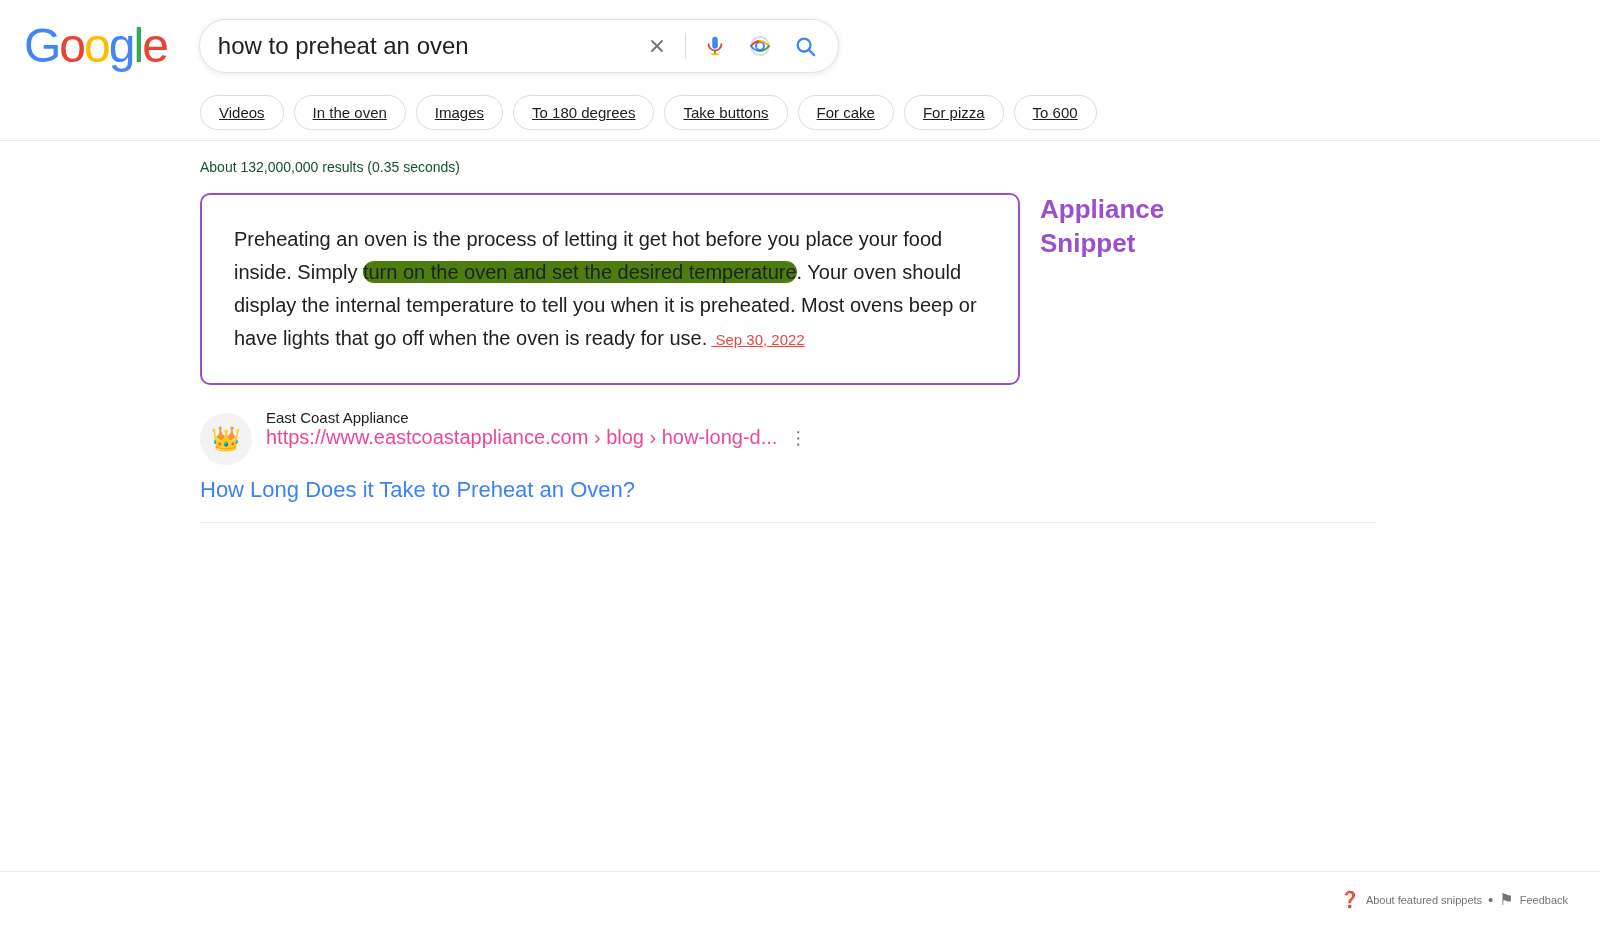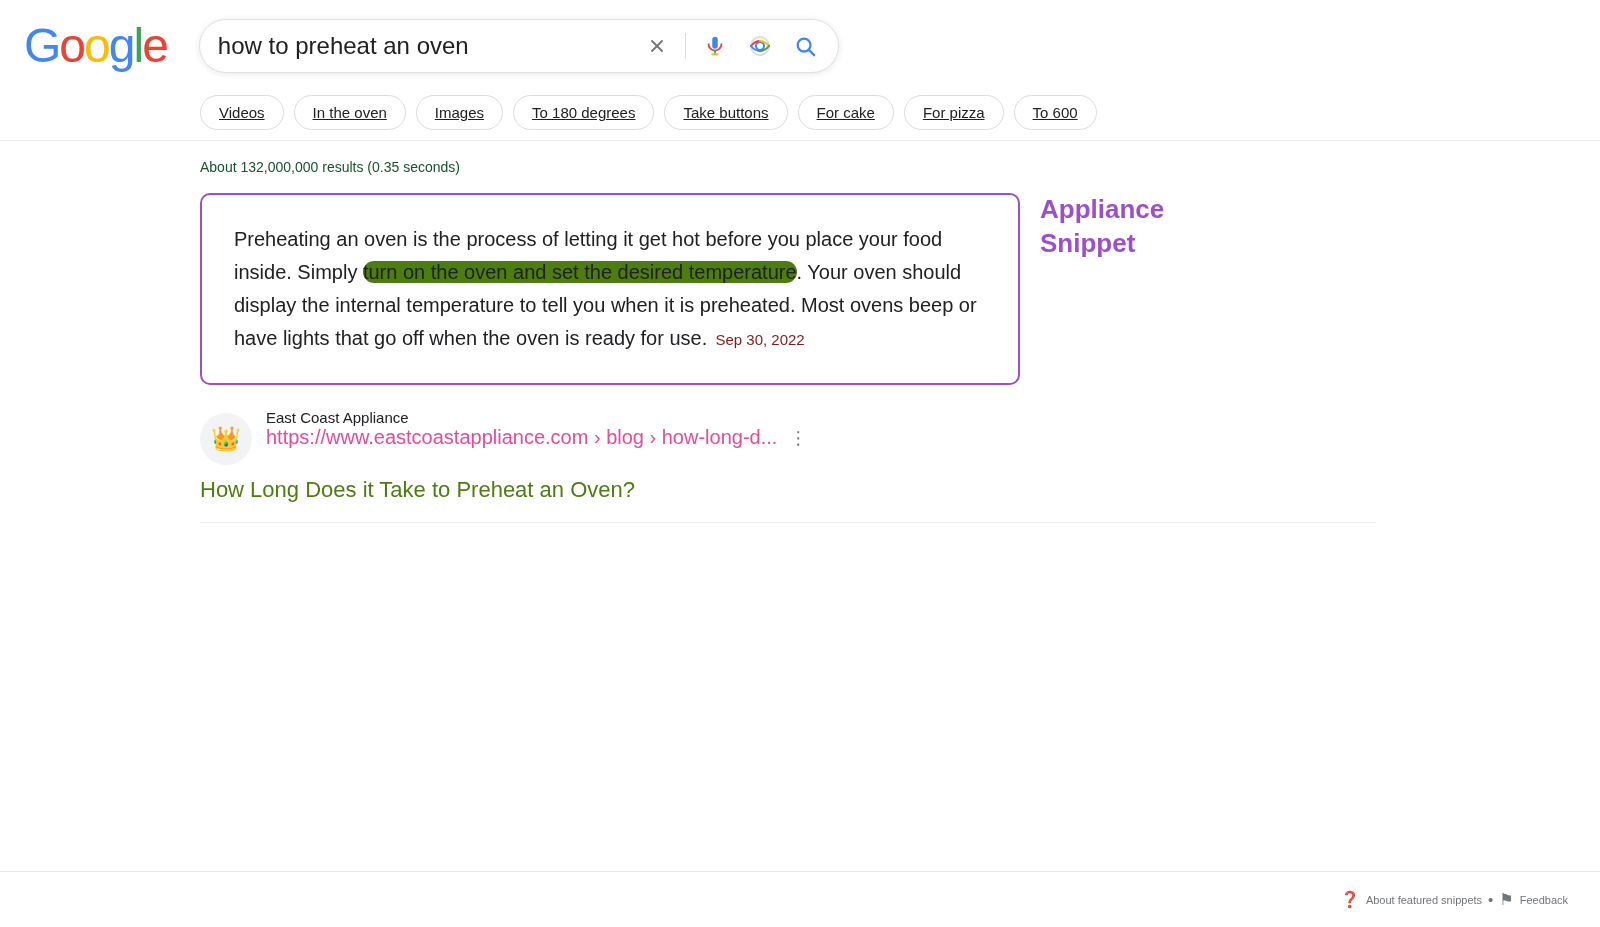--- a/index.html
+++ b/index.html
@@ -128,23 +128,24 @@
       color: #202124;
       line-height: 1.65;
     }
 
     .highlight {
       background-color: #4d7c0f;
       border-radius: 11px;
     }
 
     .snippet-date {
-      color: #7f1d1d;
+      color: #ef4444;
       font-size: 15px;
       margin-left: 4px;
+      text-decoration: underline;
     }
 
     .featured-snippet-label {
       color: #9c4fcc;
       font-size: 26px;
       font-weight: 700;
       white-space: nowrap;
       min-width: 120px;
       line-height: 1.3;
     }
@@ -194,21 +195,21 @@
 
     .three-dots {
       color: #70757a;
       cursor: pointer;
       font-size: 18px;
       padding: 0 4px;
     }
 
     .result-link {
       font-size: 22px;
-      color: #4d7c0f;
+      color: #3b82f6;
       text-decoration: none;
       cursor: pointer;
       line-height: 1.4;
       display: block;
       margin-top: 4px;
     }
 
     
     .bottom-bar {
       position: fixed;

